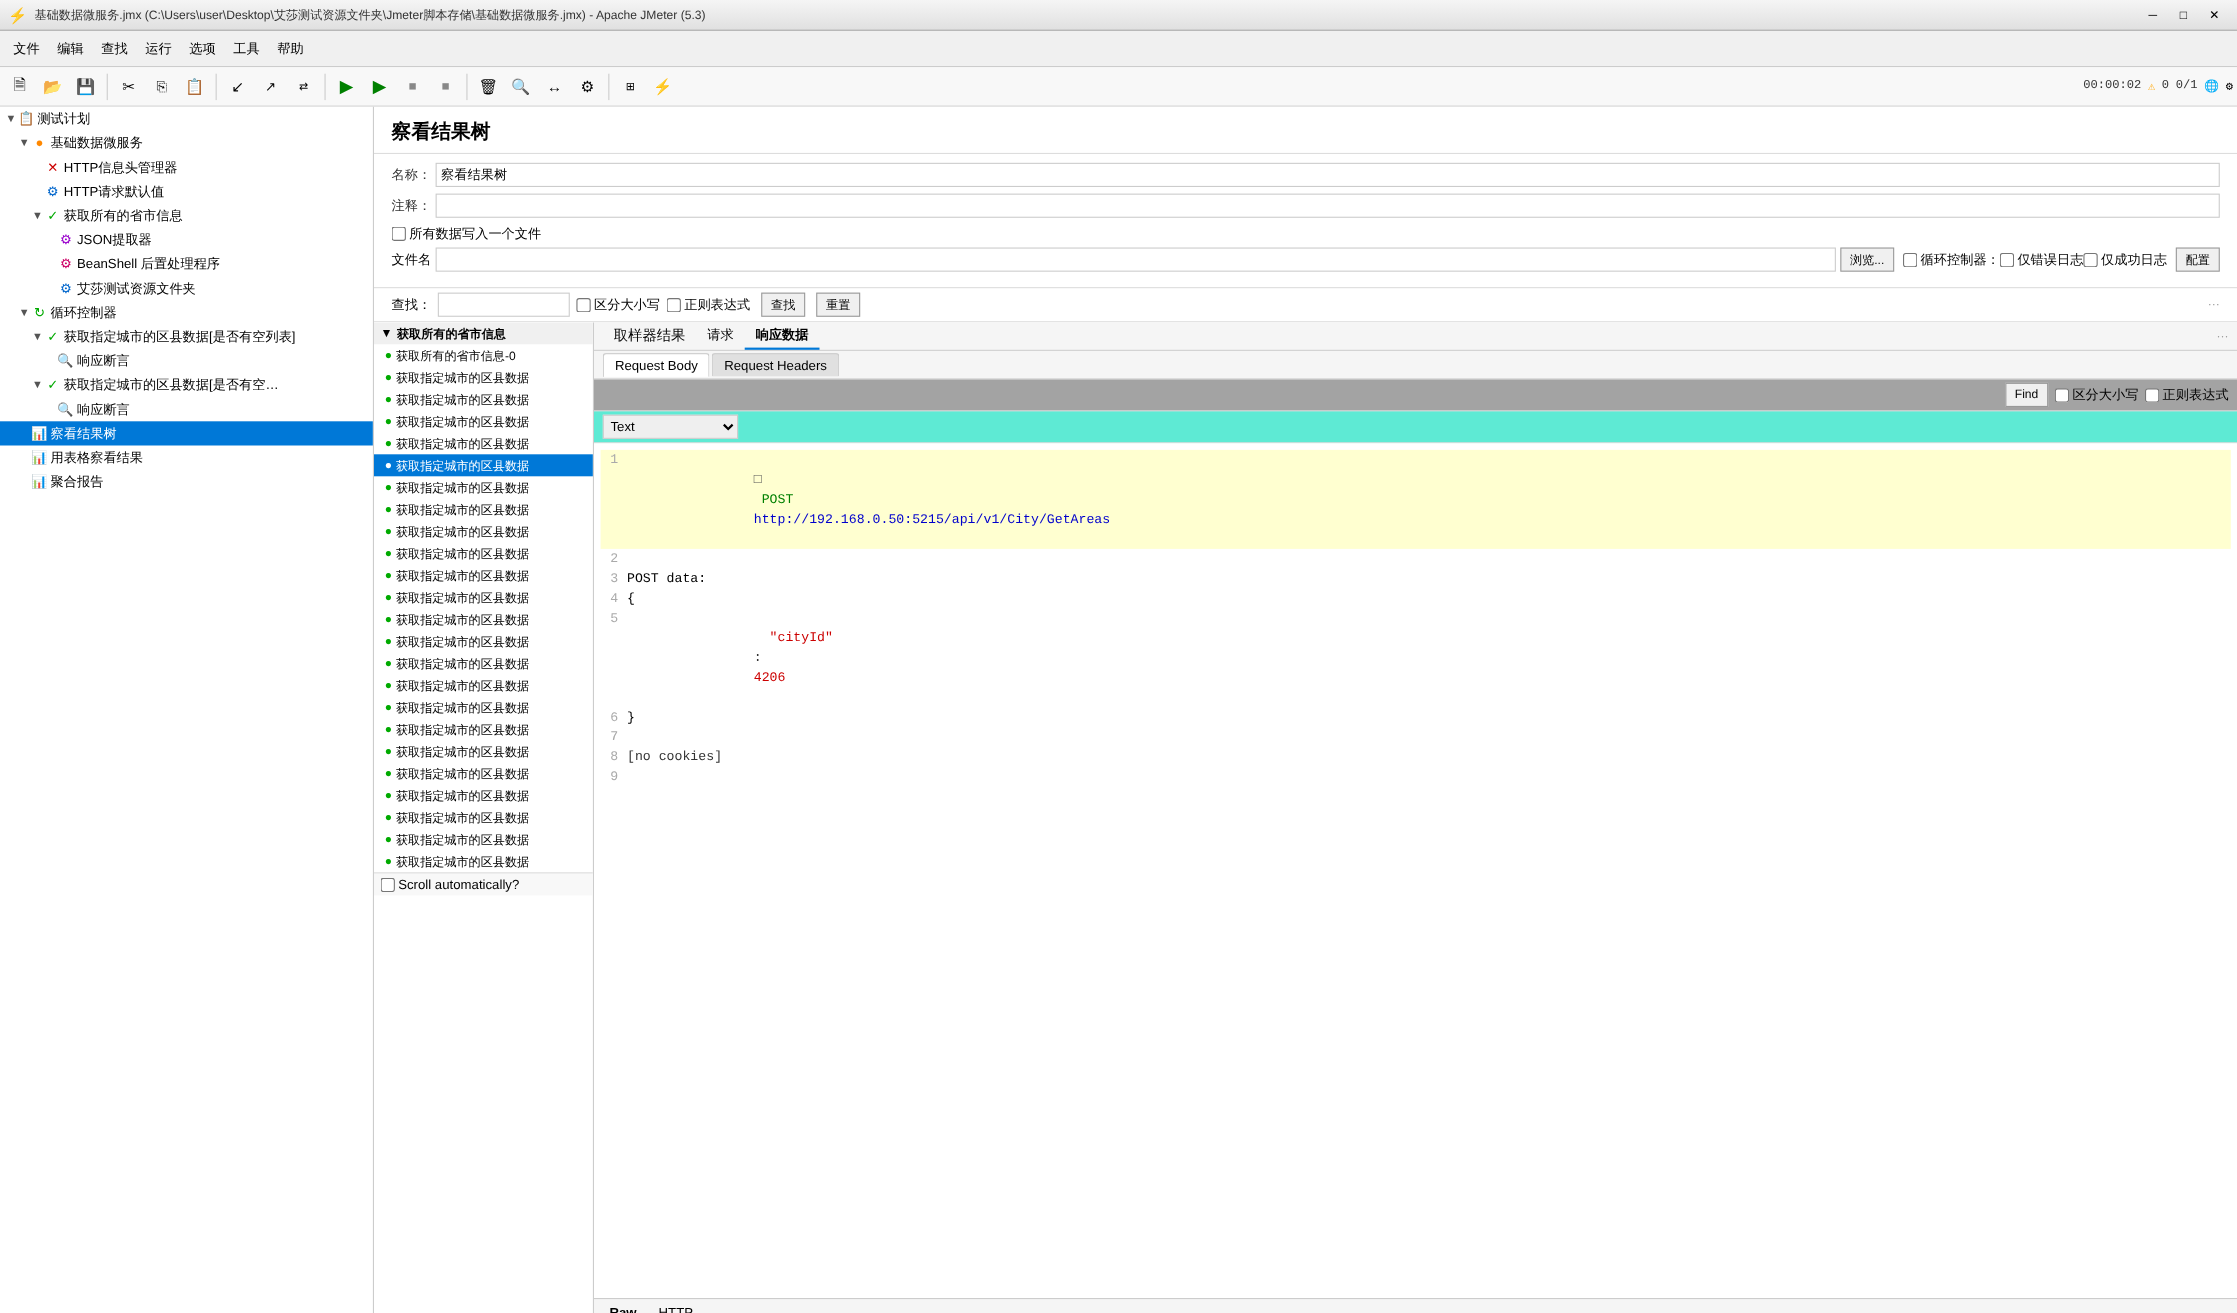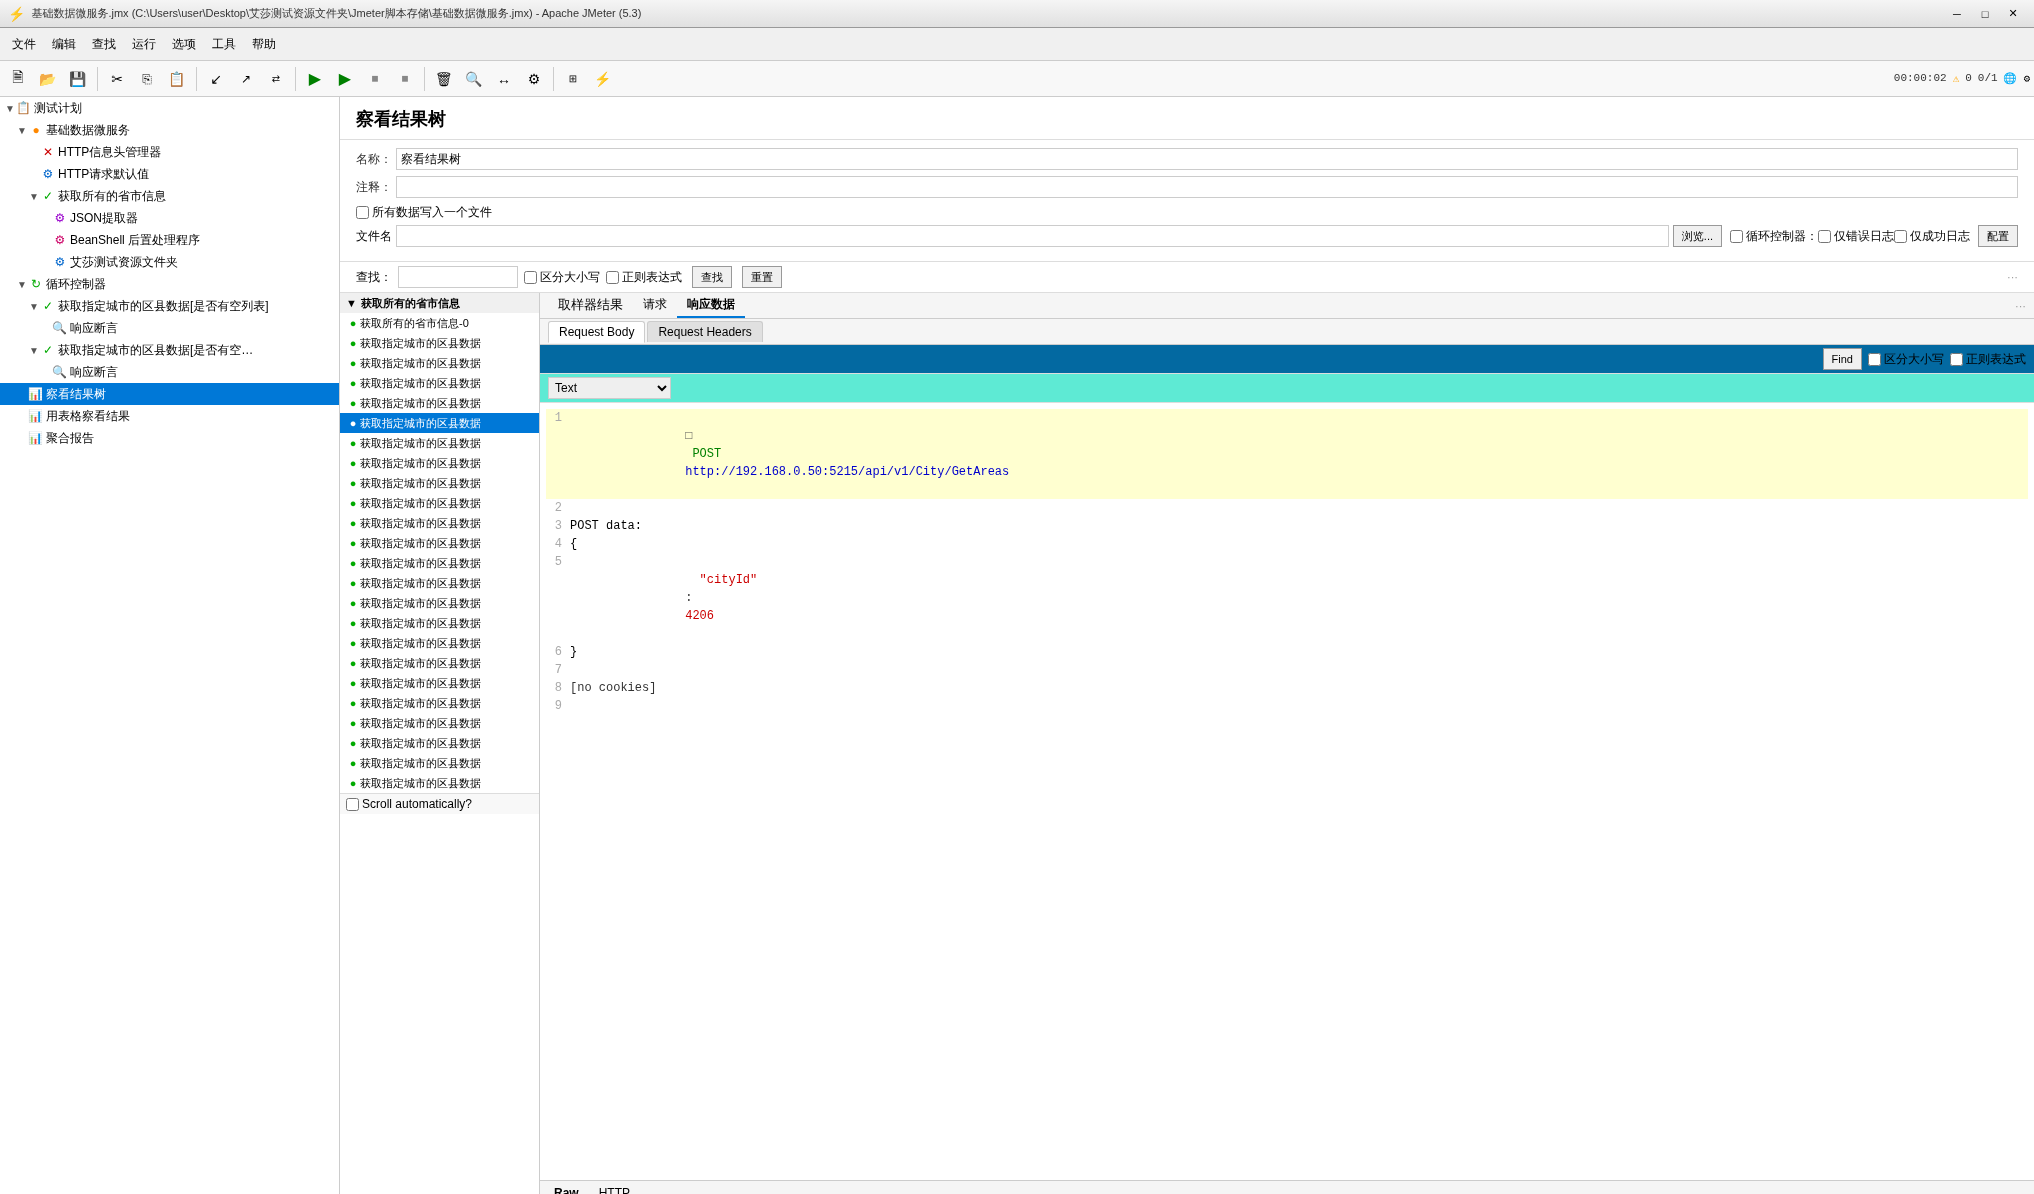--- a/index.html
+++ b/index.html
@@ -227,21 +227,21 @@
     }
     .detail-tab.active { background: #fff; border-bottom: 1px solid #fff; }
 
     
     #find-bar {
       display: flex;
       align-items: center;
       padding: 3px 8px;
       border-bottom: 1px solid #ddd;
       gap: 6px;
-      background: #0369a1;
+      background: #a3a3a3;
     }
 
     
     #code-view {
       flex: 1;
       overflow-y: auto;
       overflow-x: auto;
       padding: 6px;
       font-family: Consolas, 'Courier New', monospace;
       font-size: 12px;

